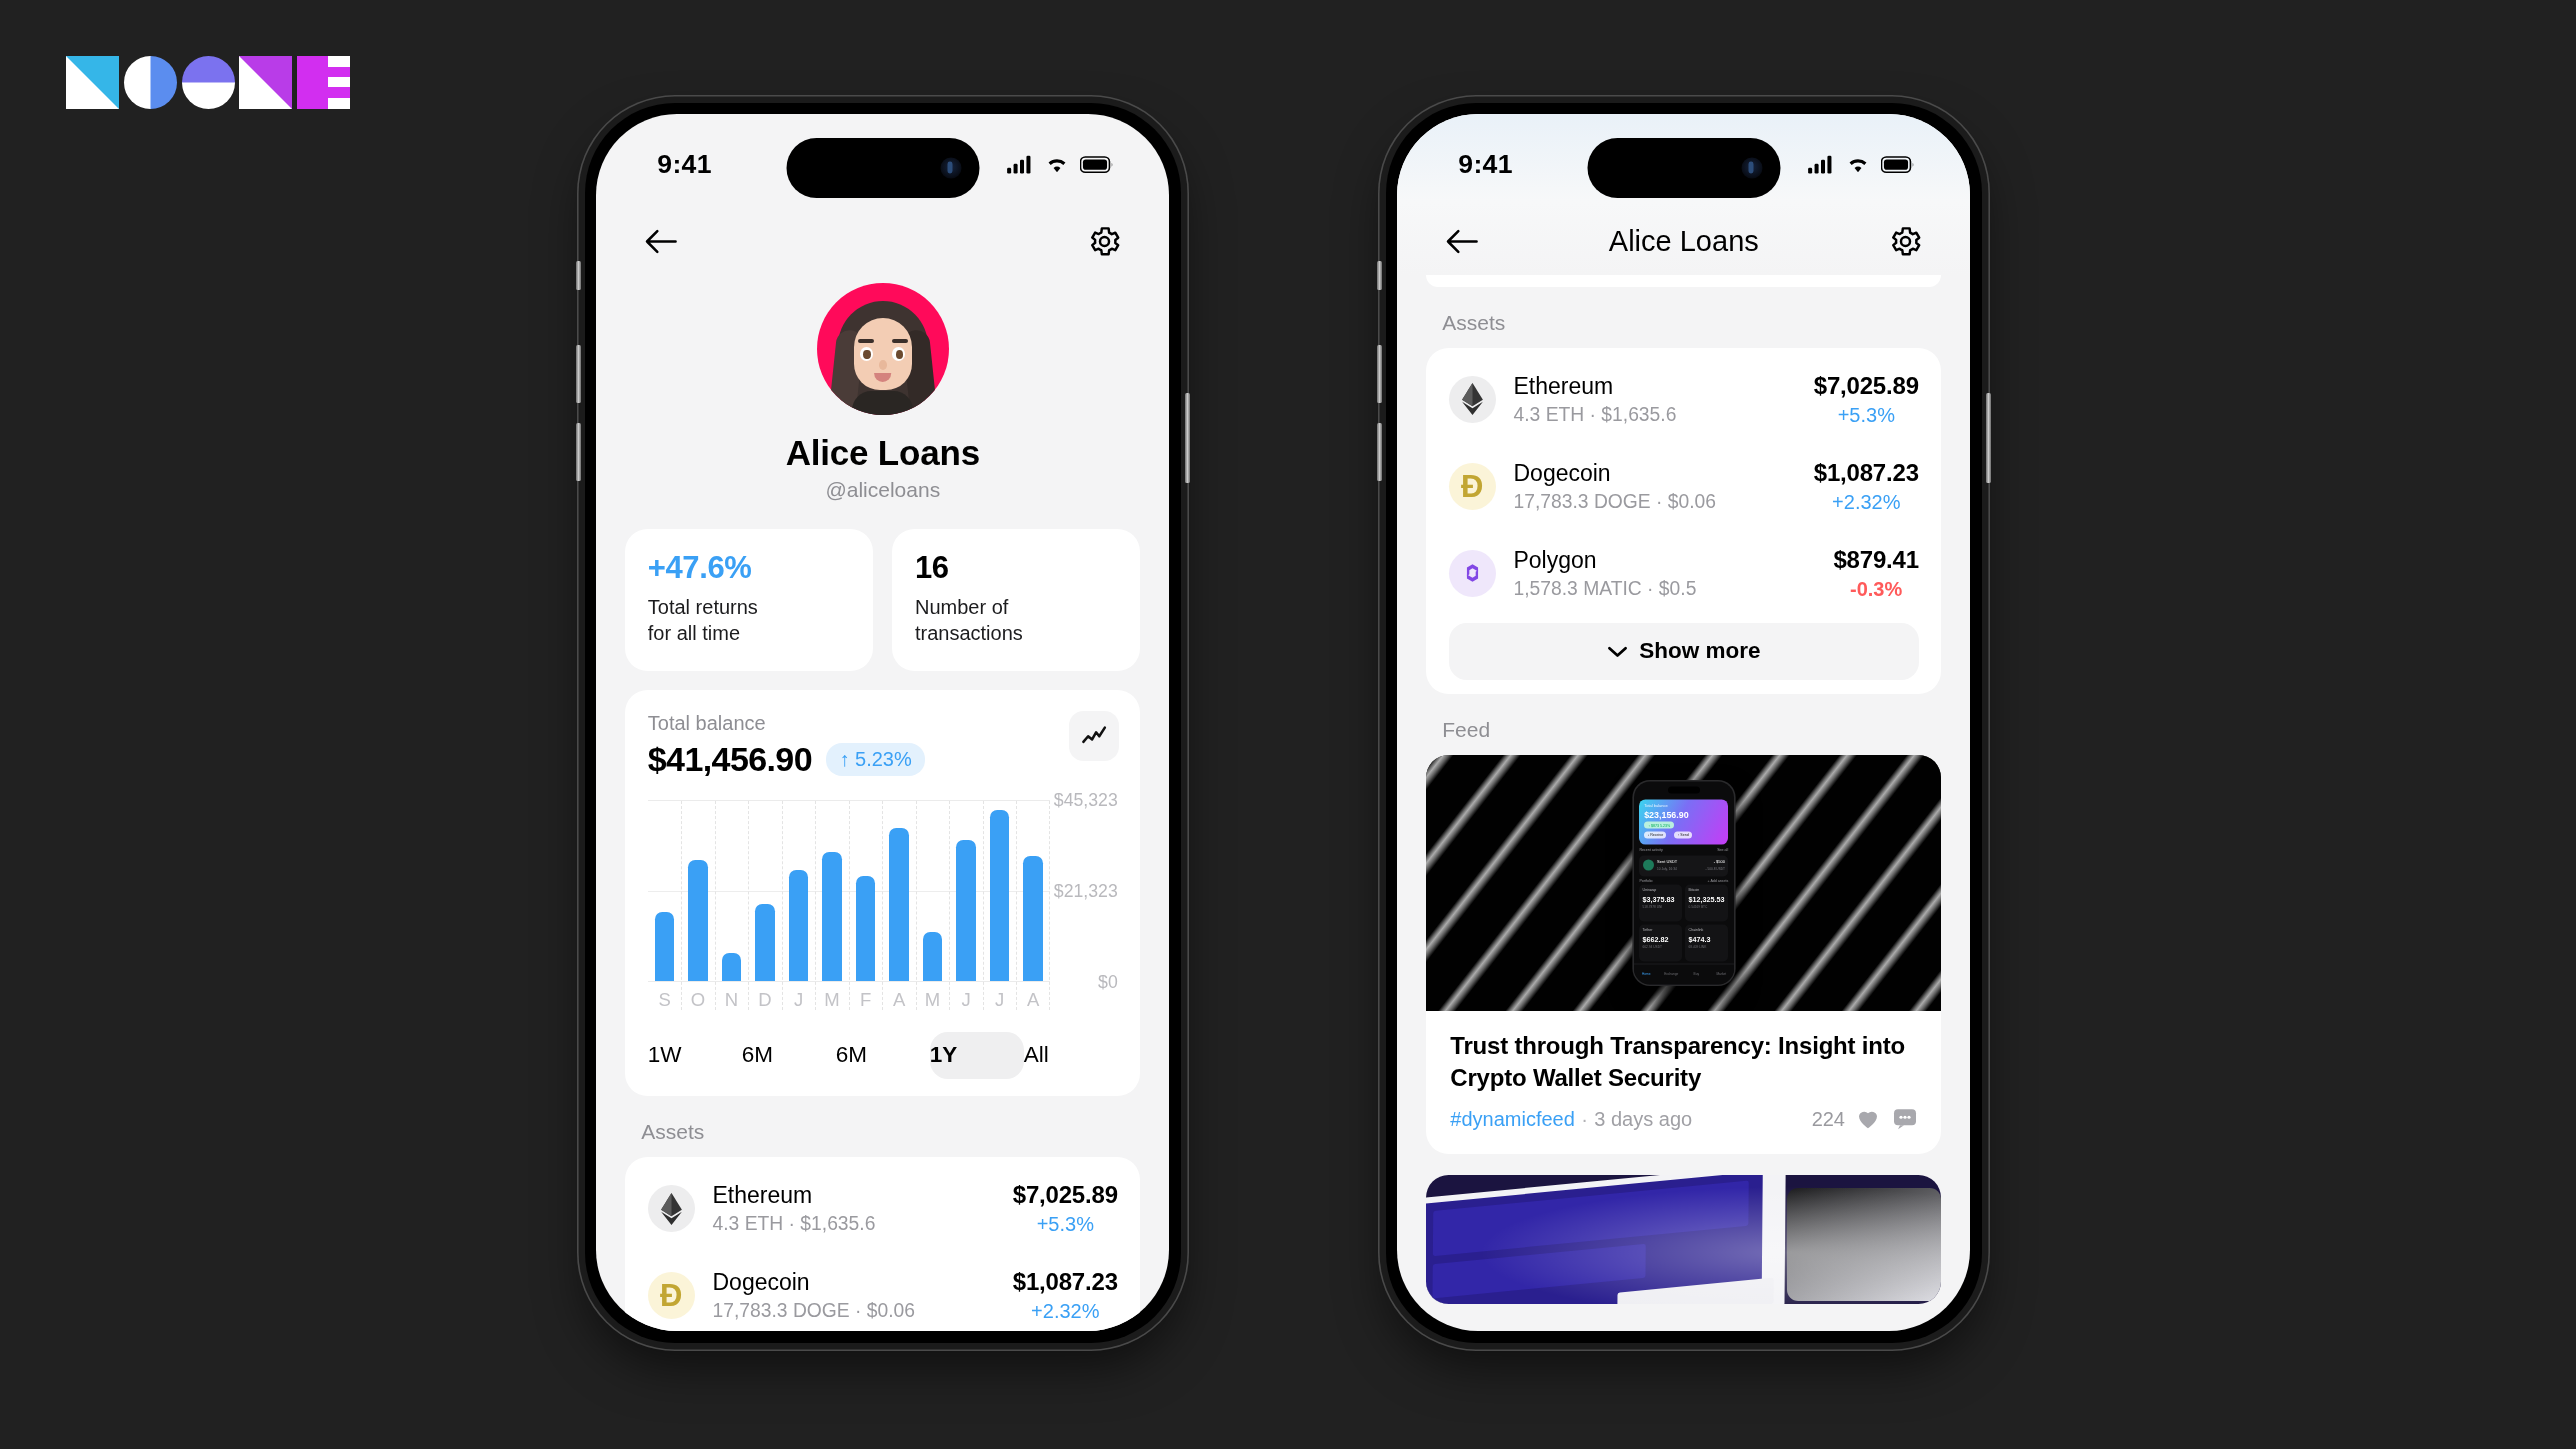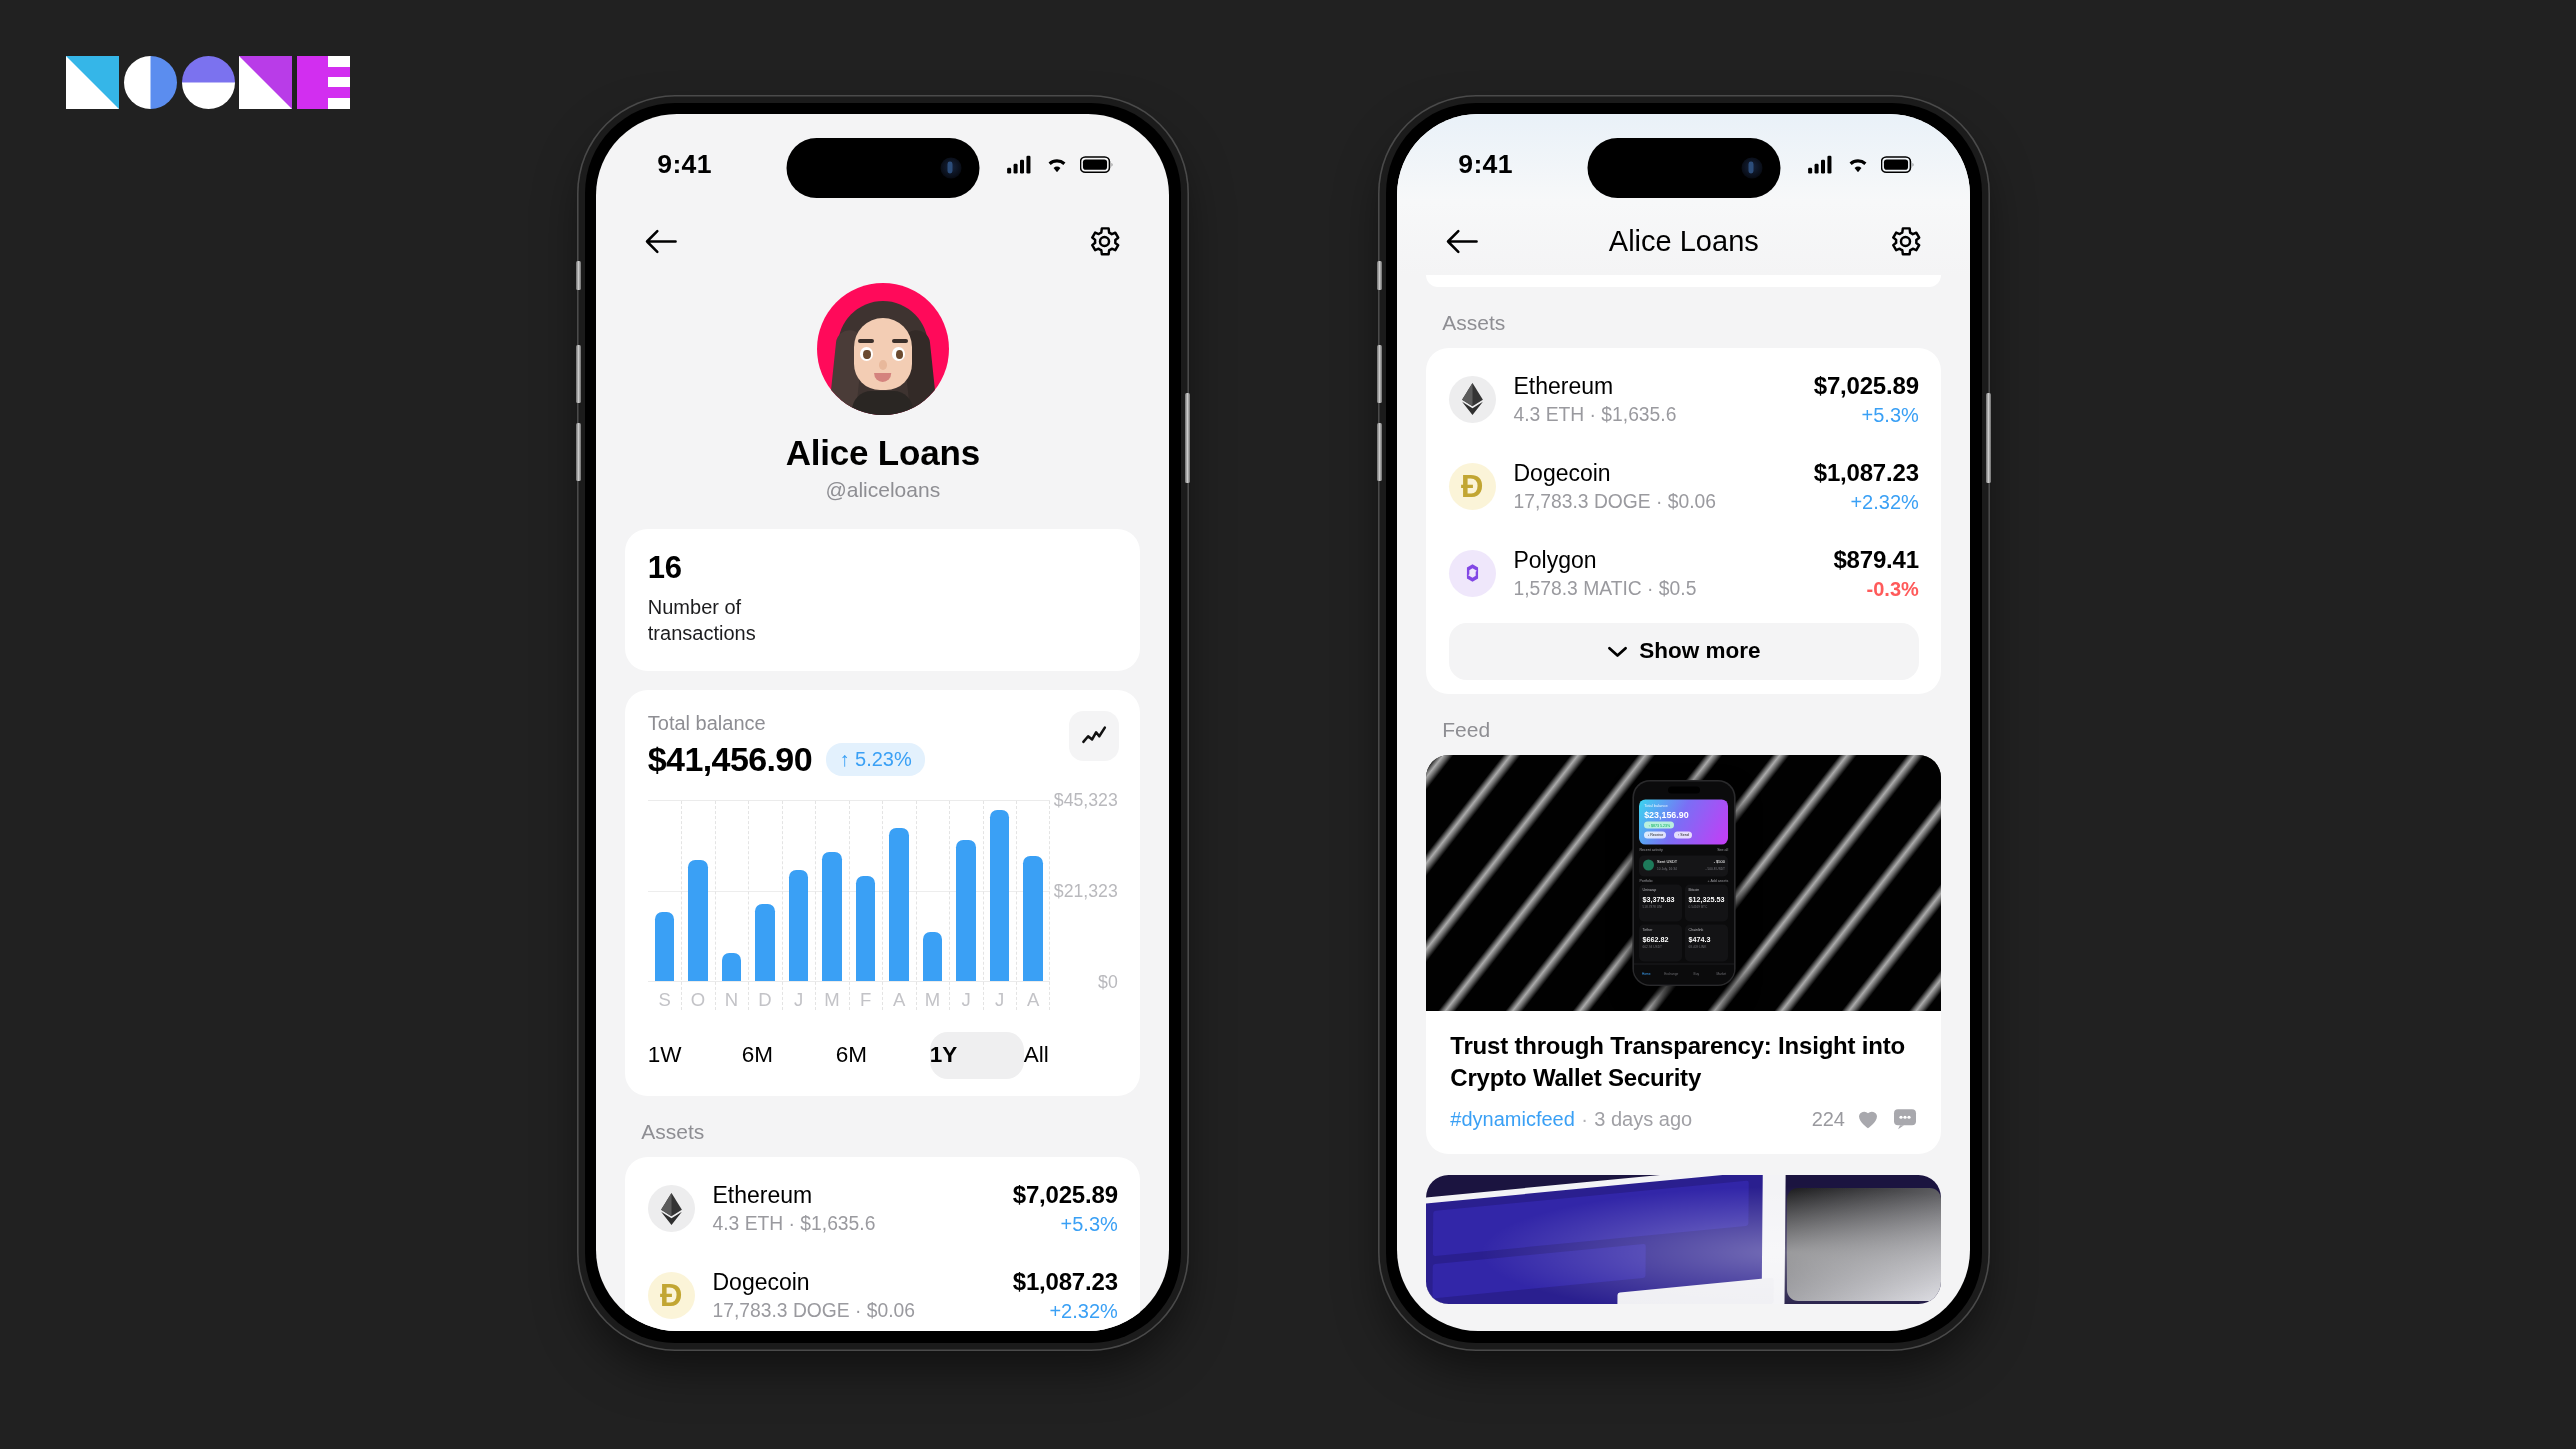--- a/index.html
+++ b/index.html
@@ -135,21 +135,21 @@
   .sect-title { font-size: 21px; color: #8e8e93; padding: 24px 45px 13px 45px; }
   .list-card { background: #fff; border-radius: 22.5px; margin: 0 29px; padding: 8px 22.5px 11.3px 22.5px; }
   .asset { display: flex; align-items: center; padding: 16px 0; }
   .coin { width: 47px; height: 47px; border-radius: 50%; display: flex; align-items: center; justify-content: center; flex: none; }
   .coin.eth { background: #ededee; }
   .coin.doge { background: #fbf4d8; }
   .coin.matic { background: #efe7fb; }
   .asset-mid { flex: 1; padding-left: 17.7px; }
   .asset-name { font-size: 23px; color: #000; }
   .asset-sub { font-size: 19.3px; color: #9a9a9f; margin-top: 4px; }
-  .asset-right { text-align: right; }
+  .asset-right { text-align: center; }
   .asset-amt { font-size: 24px; font-weight: 700; color: #000; letter-spacing: -0.2px; }
   .asset-chg { font-size: 20px; margin-top: 4px; }
   .up { color: #3aa0f5; }
   .down { color: #ff5a5a; font-weight: bold; }
   .showmore {
     margin: 6.4px 0 3.2px 0; background: #f4f4f5; border-radius: 17.7px; padding: 15.3px 0;
     display: flex; align-items: center; justify-content: center; gap: 11.3px;
     font-size: 22.5px; font-weight: 700; color: #000; cursor: pointer;
   }
 
@@ -284,20 +284,27 @@
             <div class="av-nose"></div>
               <div class="av-mouth"></div>
           </div>
           <div class="av-body"></div>
         </div>
         <div class="profile-name">Alice Loans</div>
         <div class="profile-handle">@aliceloans</div>
       </div>
 
       <div class="stats">
+        <div class="statcard">
+          <div class="stat-val blue">+47.6%</div>
+          <div class="stat-lbl">
+            <span>Total returns</span><br>
+            <span>for all time</span>
+          </div>
+        </div>
         <div class="statcard">
           <div class="stat-val black">16</div>
           <div class="stat-lbl">
             <span>Number of</span><br>
             <span>transactions</span>
           </div>
         </div>
       </div>
 
       <div class="balcard">

